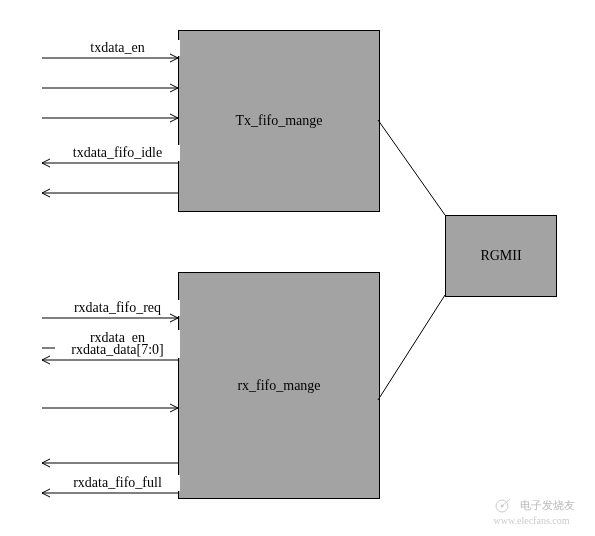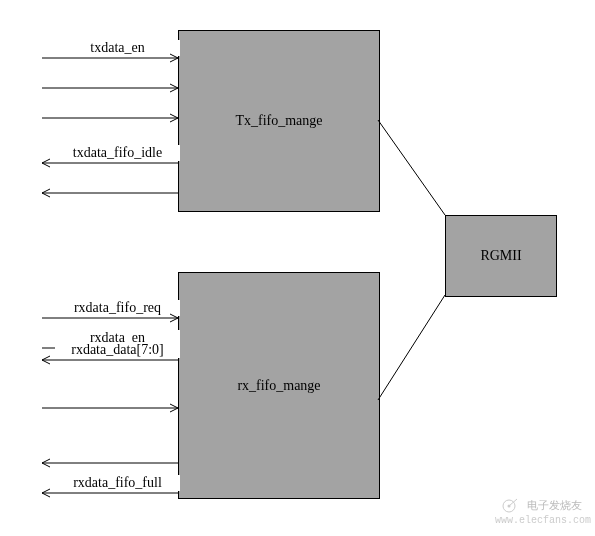--- a/index.html
+++ b/index.html
@@ -57,25 +57,25 @@
       width: 136px;
       height: 12px;
       overflow: visible;
     }
     svg.connector {
       position: absolute;
       overflow: visible;
     }
     .watermark {
       position: absolute;
-      right: 4px;
+      right: 20px;
       bottom: 10px;
       font-size: 11px;
       color: #bbb;
-      font-family: Liberation Mono, monospace;
+      font-family: Liberation Serif, serif;
     }
     .watermark-icon {
       display: inline-block;
       width: 28px;
       height: 18px;
       vertical-align: middle;
       margin-right: 4px;
     }
     .watermark-url {
       display: block;

